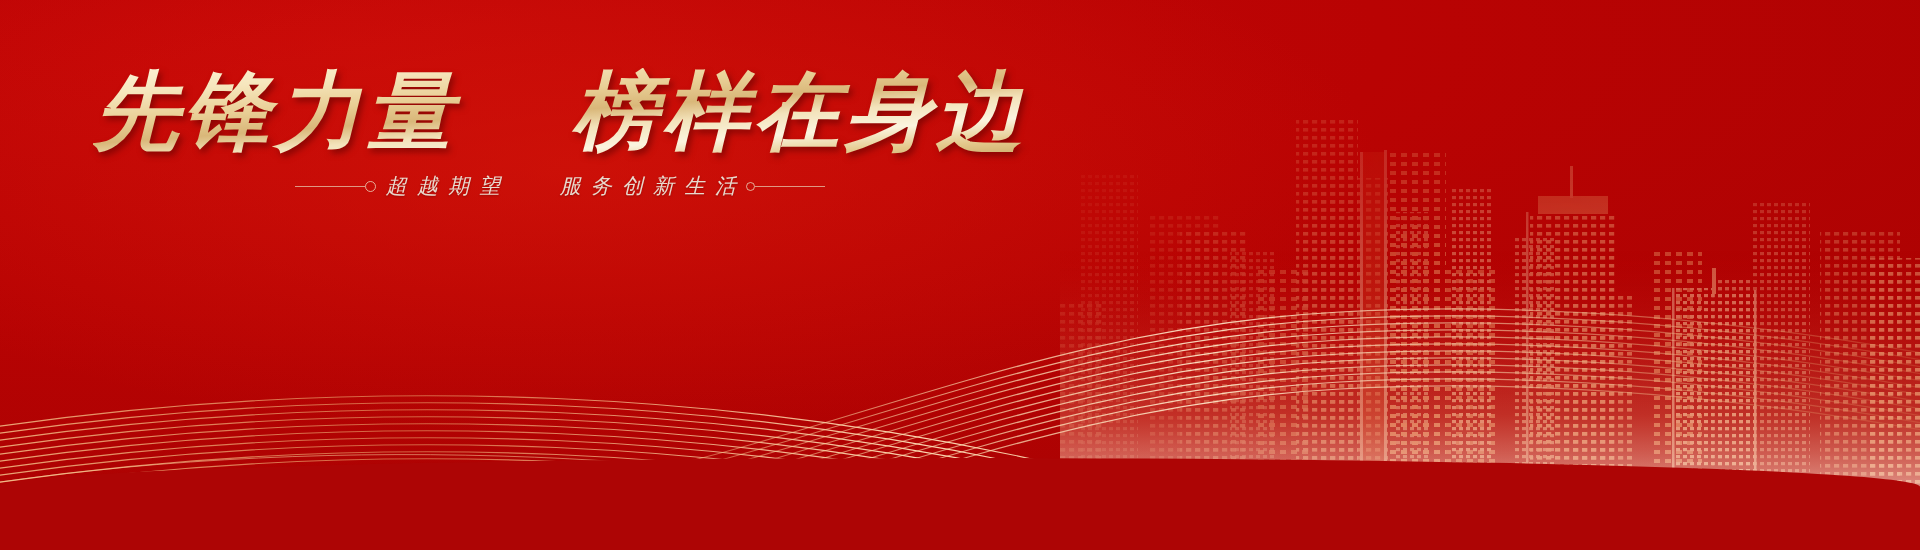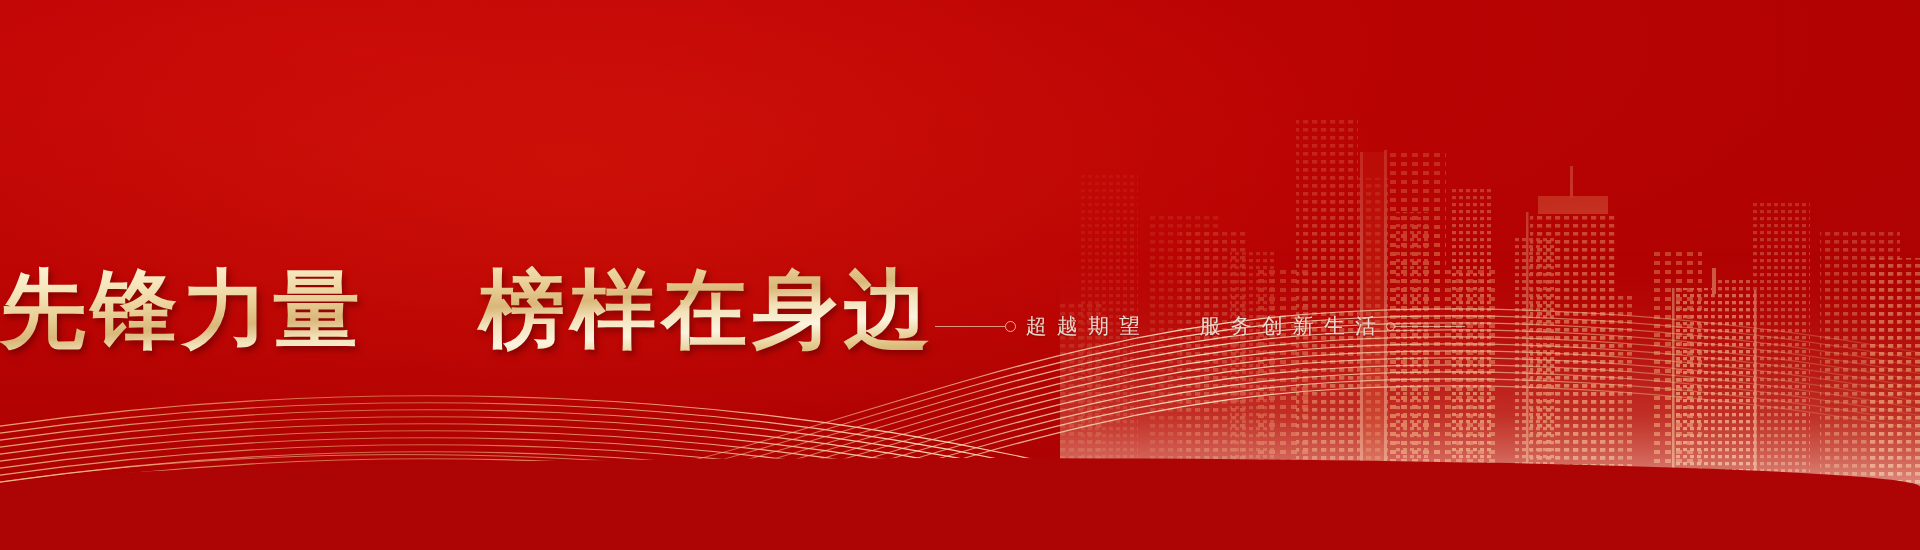--- a/index.html
+++ b/index.html
@@ -31,23 +31,24 @@
   .waves svg{display:block;}
   
   .base-red{
     position:absolute;left:0;bottom:0;width:1920px;height:92px;
     background:#ad0505;
     border-radius:52% 52% 0 0 / 30px 30px 0 0;
   }
   
   .textblock{
     position:absolute;left:0;top:0;width:1120px;height:550px;
-    display:flex;flex-direction:row;align-items:center;justify-content:flex-start;
+    display:flex;flex-direction:column;align-items:center;justify-content:flex-start;
     padding-top:68px;box-sizing:border-box;
     z-index:40;
+    font-style:italic;
   }
   .title{
     font-size:86px;
     line-height:1.0;
     letter-spacing:.06em;
     font-weight:700;
     white-space:nowrap;
     background:linear-gradient(176deg,
         #fdf3d6 0%,
         #f6e6bd 18%,
@@ -59,21 +60,21 @@
         #cfae6e 100%);
     -webkit-background-clip:text;
     background-clip:text;
     color:transparent;
     -webkit-text-fill-color:transparent;
     filter:drop-shadow(3px 4px 3px rgba(90,0,0,.55));
     font-family:"DejaVu Serif","Liberation Serif",serif;
   }
   .title .gap{display:inline-block;width:44px;}
   .subline{
-    margin-top:34px;
+    margin-top:18px;
     display:flex;align-items:center;
   }
   .rule{
     position:relative;
     width:70px;height:1px;
     background:rgba(232,206,180,.72);
   }
   .dot{
     width:9px;height:9px;border-radius:50%;
     border:1.6px solid rgba(235,212,188,.8);

